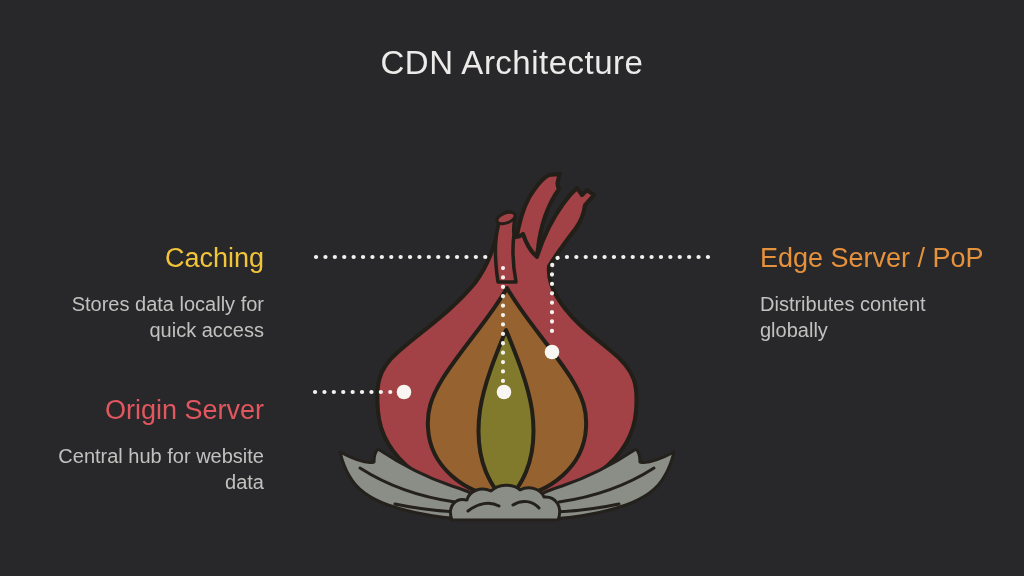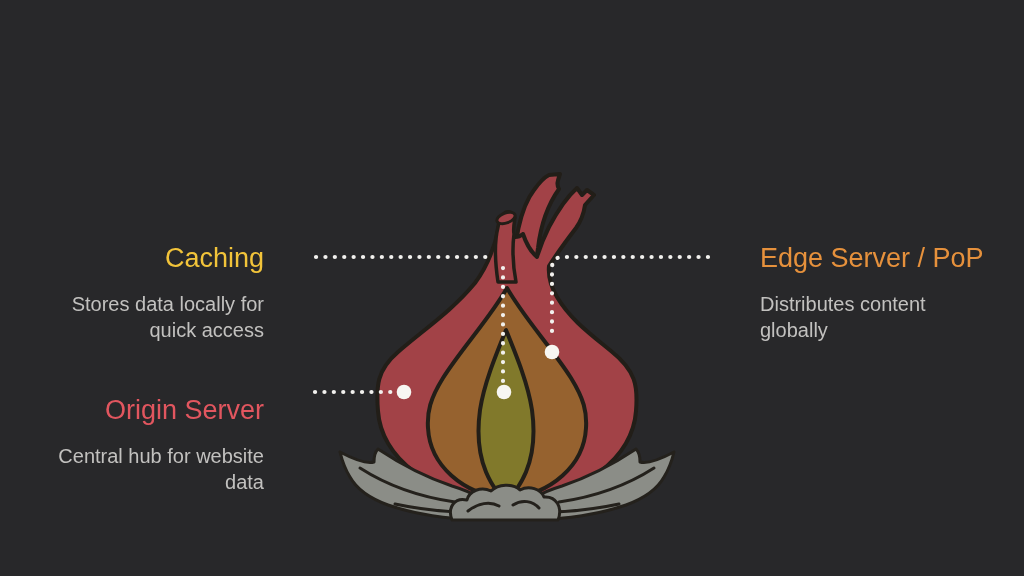--- a/index.html
+++ b/index.html
@@ -53,20 +53,21 @@
   #ann-edge    { top: 243px; }
   .c-caching { color: #F2C43A; }
   .c-origin  { color: #E2565F; }
   .c-edge    { color: #E6913C; }
 </style>
 </head>
 <body>
 
 <div class="stage">
 
+  <div class="title">CDN Architecture</div>
 
   <svg class="illustration-svg" viewBox="0 0 1024 576" width="1024" height="576">
 
     <g>
       <path d="M 514 280 C 513 245 520 208 534 190 C 539 183 545 177 549 175 L 560 174
                C 558 180 556 184 559 189 C 549 203 541 223 538 248 C 536 260 536 270 536 282 Z" fill="#A24247" stroke="#221E18" stroke-width="4" stroke-linejoin="round"></path>
     </g>
 
     <path d="M 499 227
              C 494 250 487 267 475 283

